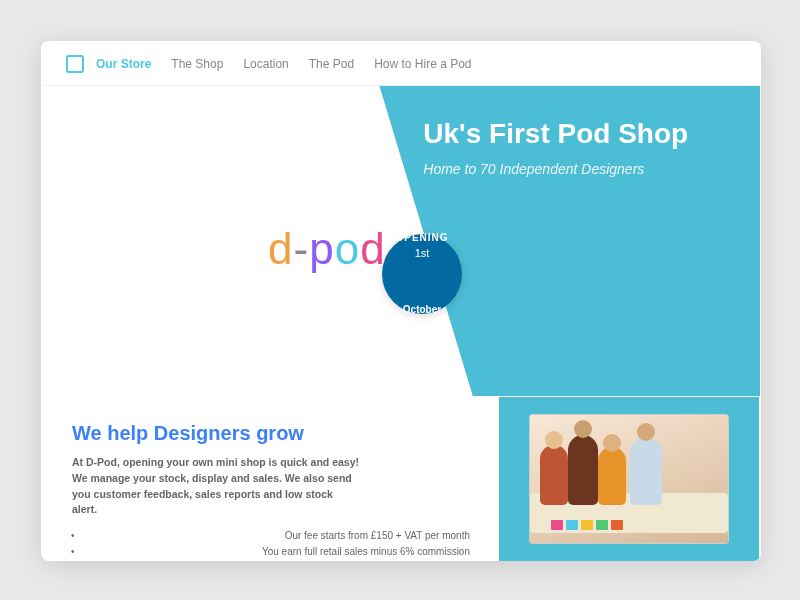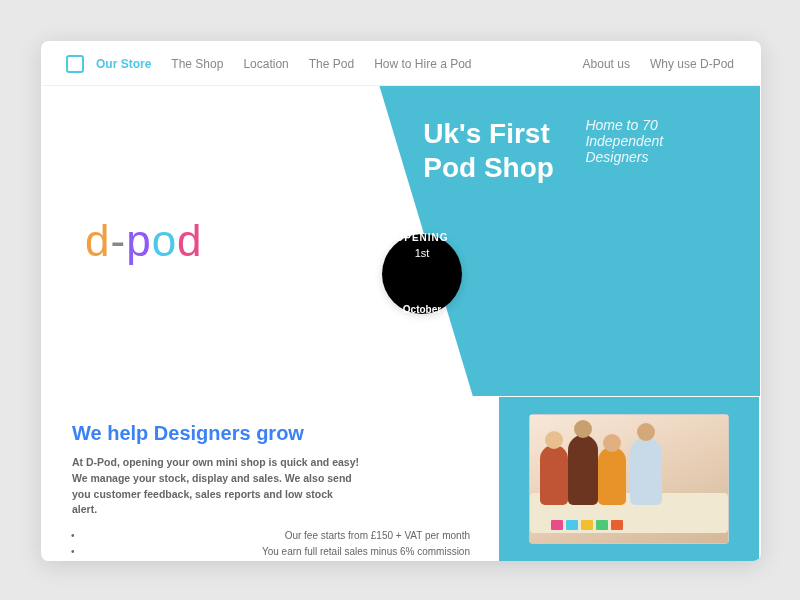--- a/index.html
+++ b/index.html
@@ -90,70 +90,69 @@
       background: #4bbdd4;
       z-index: 0;
     }
     .hero-right-content {
       position: absolute;
       left: 46%;
       top: 0;
       width: 54%;
       height: 100%;
       display: flex;
-      flex-direction: row;
-      justify-content: flex-end;
+      flex-direction: column;
+      justify-content: flex-start;
       padding: 30px 40px 20px 50px;
       z-index: 2;
     }
     .hero-title {
       font-size: 28px;
       font-weight: 700;
       color: #fff;
       line-height: 1.2;
       margin-bottom: 8px;
     }
     .hero-subtitle {
       font-size: 14px;
       color: rgba(255,255,255,0.9);
       font-style: italic;
       font-weight: 400;
     }
     
     .logo-container {
       position: absolute;
-      left: 0; top: 0;
+      left: 0; top: 8px;
       width: 48%;
       height: 100%;
       display: flex;
       align-items: center;
-      justify-content: flex-start;
+      justify-content: flex-end;
       z-index: 3;
-      margin-left: 40px;
     }
     .logo-text {
       font-size: 44px;
       font-weight: 300;
       letter-spacing: -1px;
       line-height: 1;
     }
     .logo-d { color: #f0a040; }
     .logo-dash { color: #888; font-weight: 200; }
     .logo-p { color: #8b5cf6; }
     .logo-o { color: #4dc8e8; }
     .logo-d2 { color: #e84c8b; }
     
     .opening-badge {
       position: absolute;
       left: 340px;
       top: 148px;
       width: 80px;
       height: 80px;
       border-radius: 50%;
-      background: #000000;
+      background: #0369a1;
       z-index: 10;
       display: flex;
       flex-direction: column;
       align-items: center;
       justify-content: center;
       color: #fff;
       text-align: center;
       box-shadow: 0 2px 8px rgba(0,0,0,0.15);
     }
     .badge-opening {
@@ -292,24 +291,20 @@
 
   <nav class="nav">
     <div class="nav-logo-box"></div>
     <div class="nav-links">
       <a class="nav-link active">Our Store</a>
       <a class="nav-link">The Shop</a>
       <a class="nav-link">Location</a>
       <a class="nav-link">The Pod</a>
       <a class="nav-link">How to Hire a Pod</a>
     </div>
-    <div class="nav-right">
-      <a class="nav-link">About us</a>
-      <a class="nav-link">Why use D-Pod</a>
-    </div>
   </nav>
 
   <div class="hero">
 
     <div class="hero-right"></div>
 
     <div class="hero-left"></div>
 
     <div class="logo-container">
       <div class="logo-text">

